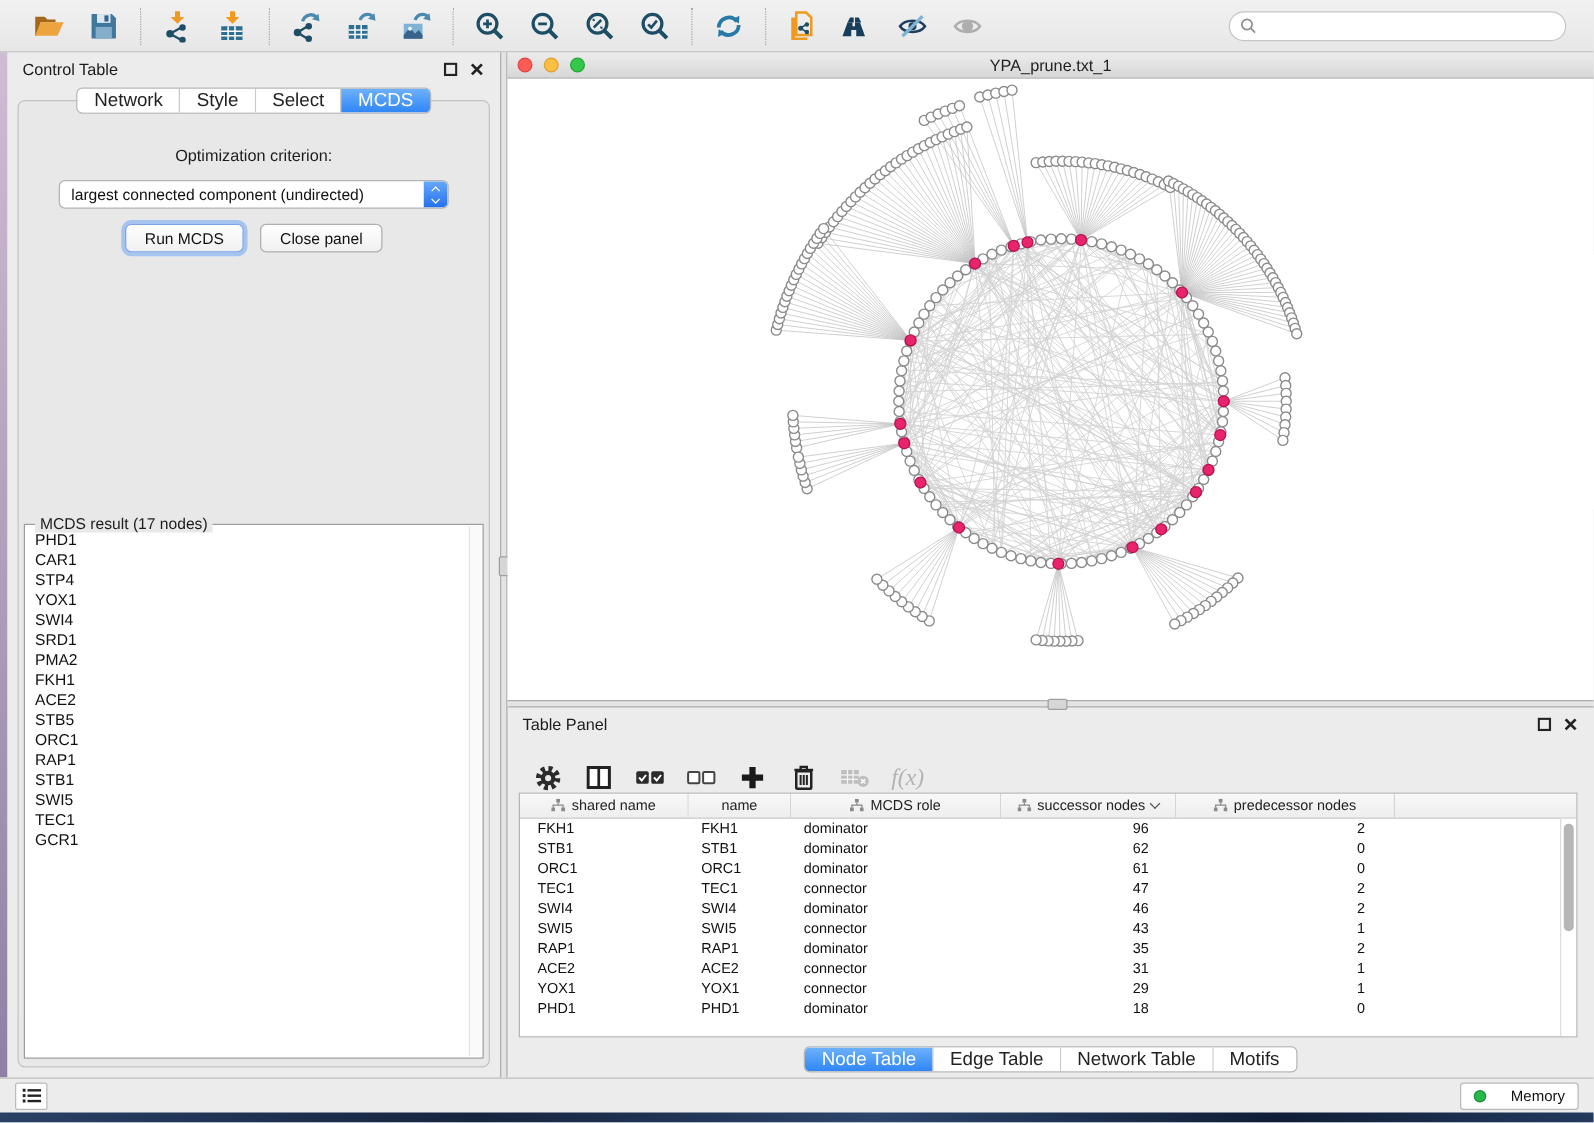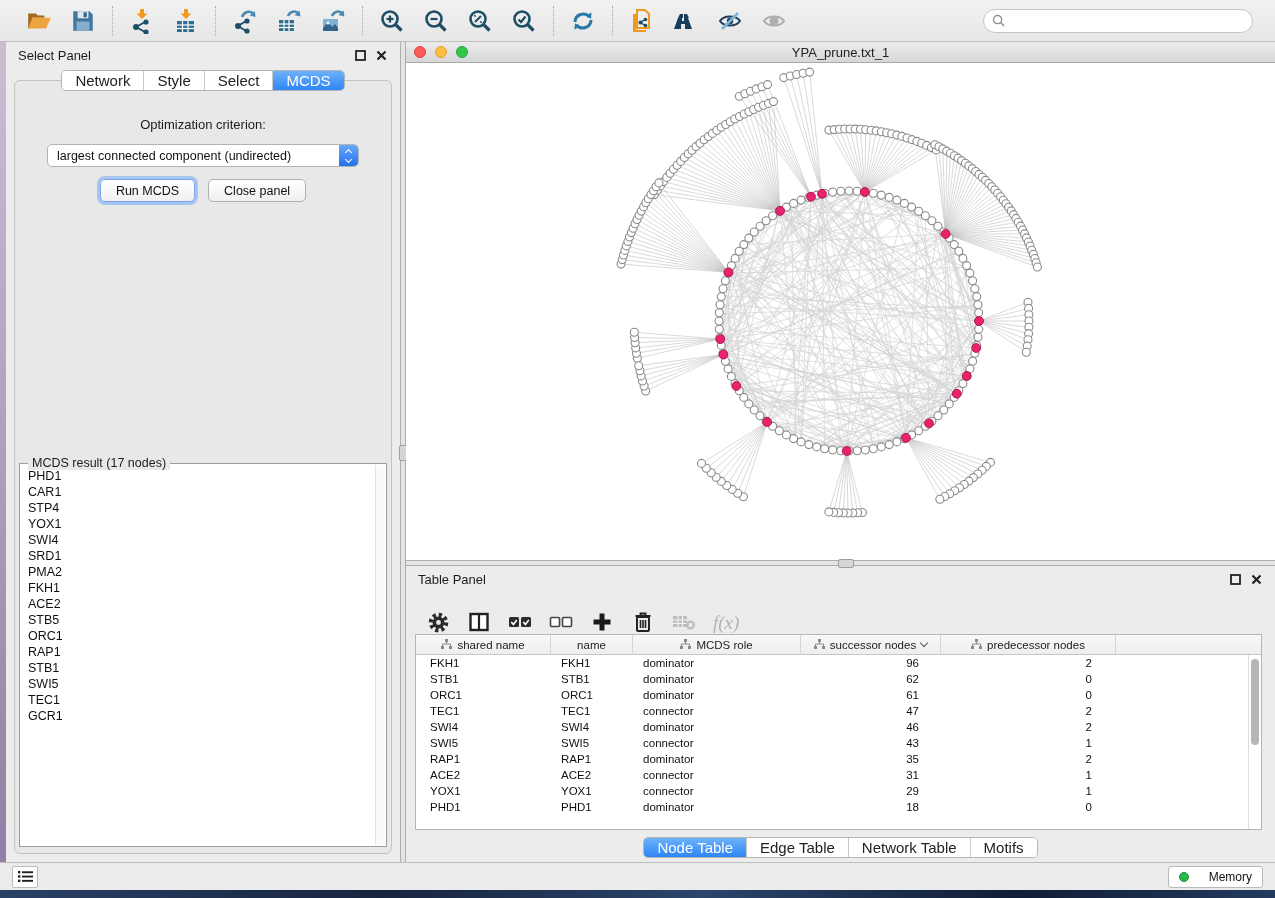--- a/index.html
+++ b/index.html
@@ -42,21 +42,21 @@
     border-radius:5px; display:flex; align-items:center; overflow:hidden;}
   .dropdown .dd-text { flex:1; font-size:12.5px; padding-left:9px; color:#111; white-space:nowrap;}
   .dd-stepper { width:19px; align-self:stretch; background:linear-gradient(#67a8f8,#2471ee);
     display:flex; flex-direction:column; align-items:center; justify-content:center; gap:2px; border-radius:0 4px 4px 0;}
   .dd-stepper i { width:5px; height:5px; border:solid #fff; border-width:0 1.7px 1.7px 0; display:block;}
   .dd-up { transform:rotate(-135deg); margin-top:2px;} .dd-dn { transform:rotate(45deg); margin-bottom:2px;}
   .btn-row { display:flex; justify-content:center; gap:13px; margin-top:12px; }
   .mac-btn { height:23px; padding:0 15px; font-size:12.5px; color:#111; background:linear-gradient(#fff,#f0f0f0);
     border:1px solid #b0b0b0; border-radius:5px; cursor:default;}
   .mac-btn.focus { border-color:#7aa6e9; box-shadow:0 0 0 3px rgba(110,165,245,.55); }
-  .result-box { margin:auto 4px 6px 4px; height:384px; border:1px solid #9d9d9d; background:#fff;
+  .result-box { margin:auto 4px 6px 4px; height:428px; border:1px solid #9d9d9d; background:#fff;
     position:relative; }
   .result-legend { position:absolute; top:-8px; left:8px; background:#e8e8e8; padding:0 4px;
     font-size:12.5px; color:#1c1c1c; }
   .result-list { position:absolute; inset:4px 12px 2px 8px; overflow:hidden; }
   .result-item { font-size:12.5px; line-height:16px; color:#111; }
   .result-scroll { position:absolute; top:1px; bottom:1px; right:1px; width:10px; background:#fafafa;
     border-left:1px solid #e2e2e2; }
 
   
   .v-split { width:6px; flex:0 0 6px; background:#e4e4e4; border-left:1px solid #aeaeae;
@@ -284,21 +284,21 @@
       </svg>
     <input placeholder="" style="">
   </div>
 </div>
 
 <div class="main">
   <div class="wall-left"></div>
 
   <div class="control-panel">
     <div class="panel-header">
-      <span class="panel-title">Select Panel</span>
+      <span class="panel-title">Control Table</span>
       <span class="spacer"></span>
       <span class="win-ico">
           <svg width="11" height="11" viewBox="0 0 11 11">
             <rect x="1" y="1" width="9" height="9" fill="none" stroke="#222" stroke-width="1.8"></rect>
           </svg>
         </span>
       <span class="win-ico">
           <svg width="11" height="11" viewBox="0 0 11 11">
             <path d="M1.5 1.5l8 8M9.5 1.5l-8 8" stroke="#222" stroke-width="2.2"></path>
           </svg>

